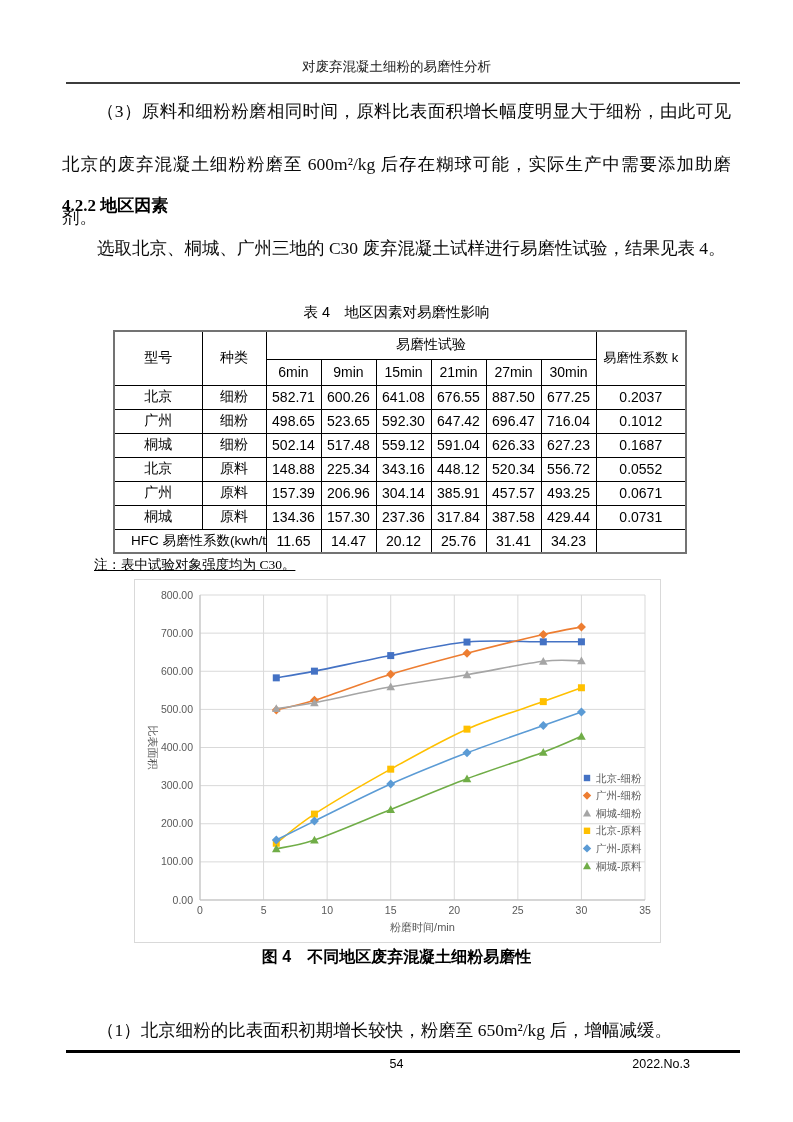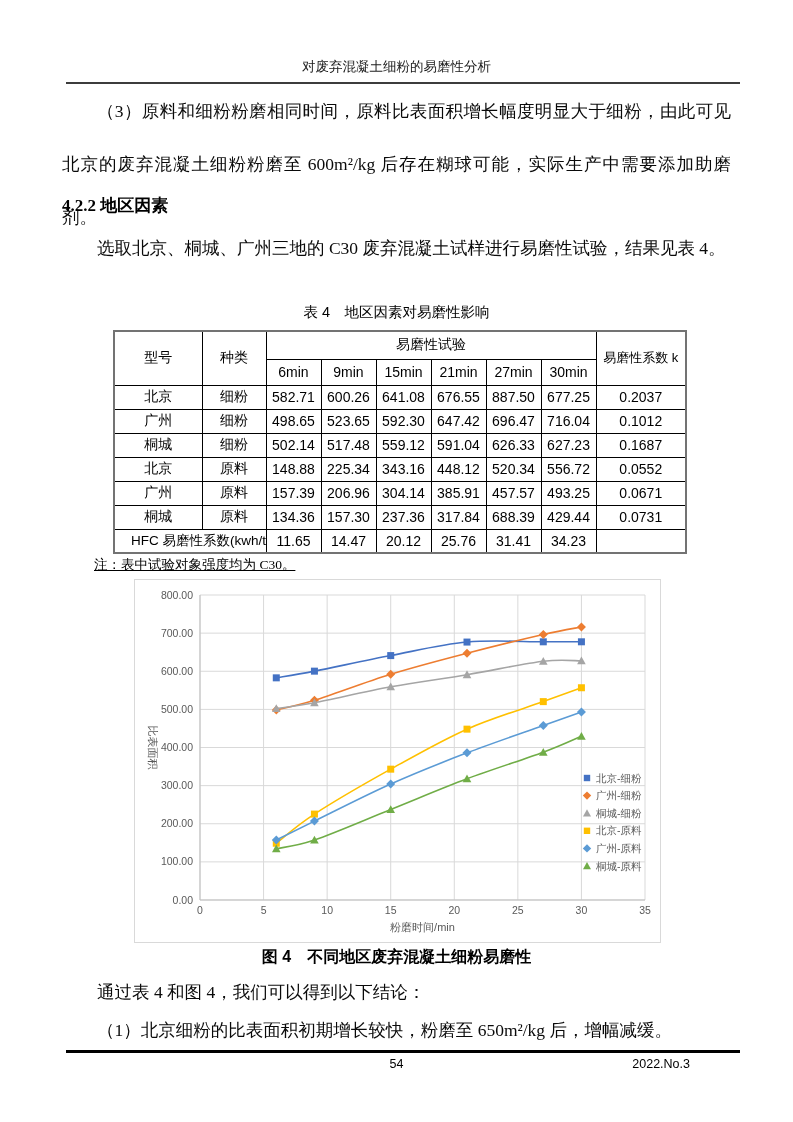--- a/index.html
+++ b/index.html
@@ -134,21 +134,21 @@
         <td>493.25</td>
         <td>0.0671</td>
       </tr>
       <tr>
         <td>桐城</td>
         <td>原料</td>
         <td>134.36</td>
         <td>157.30</td>
         <td>237.36</td>
         <td>317.84</td>
-        <td>688.39</td>
+        <td>387.58</td>
         <td>429.44</td>
         <td>0.0731</td>
       </tr>
       <tr>
         <td colspan="2" class="hfc">HFC 易磨性系数(kwh/t )</td>
         <td>11.65</td>
         <td>14.47</td>
         <td>20.12</td>
         <td>25.76</td>
         <td>31.41</td>
@@ -266,20 +266,19 @@
         <text x="461" y="201.5" text-anchor="start" font-family="&quot;Liberation Sans&quot;,sans-serif" font-size="10.5" fill="#595959">北京-细粉</text>
         <text x="461" y="219.1" text-anchor="start" font-family="&quot;Liberation Sans&quot;,sans-serif" font-size="10.5" fill="#595959">广州-细粉</text>
         <text x="461" y="236.7" text-anchor="start" font-family="&quot;Liberation Sans&quot;,sans-serif" font-size="10.5" fill="#595959">桐城-细粉</text>
         <text x="461" y="254.3" text-anchor="start" font-family="&quot;Liberation Sans&quot;,sans-serif" font-size="10.5" fill="#595959">北京-原料</text>
         <text x="461" y="271.9" text-anchor="start" font-family="&quot;Liberation Sans&quot;,sans-serif" font-size="10.5" fill="#595959">广州-原料</text>
         <text x="461" y="289.5" text-anchor="start" font-family="&quot;Liberation Sans&quot;,sans-serif" font-size="10.5" fill="#595959">桐城-原料</text>
       </svg></div>
 
   <div class="abs fig-caption">图 4　不同地区废弃混凝土细粉易磨性</div>
 
-  <p class="abs para para-concl">通过表 4 和图 4，我们可以得到以下结论：</p>
   <p class="abs para para-c1">（1）北京细粉的比表面积初期增长较快，粉磨至 650m²/kg 后，增幅减缓。</p>
 
   <div class="abs foot-rule"></div>
   <div class="abs page-num">54</div>
   <div class="abs issue">2022.No.3</div>
 
 </div>
 
 </body></html>

